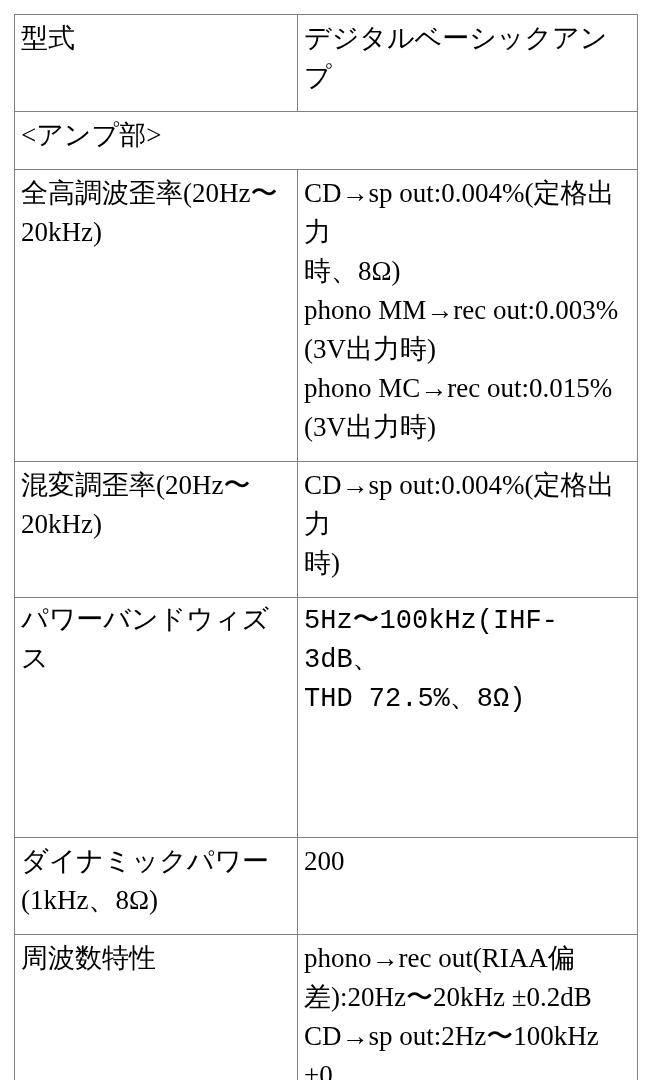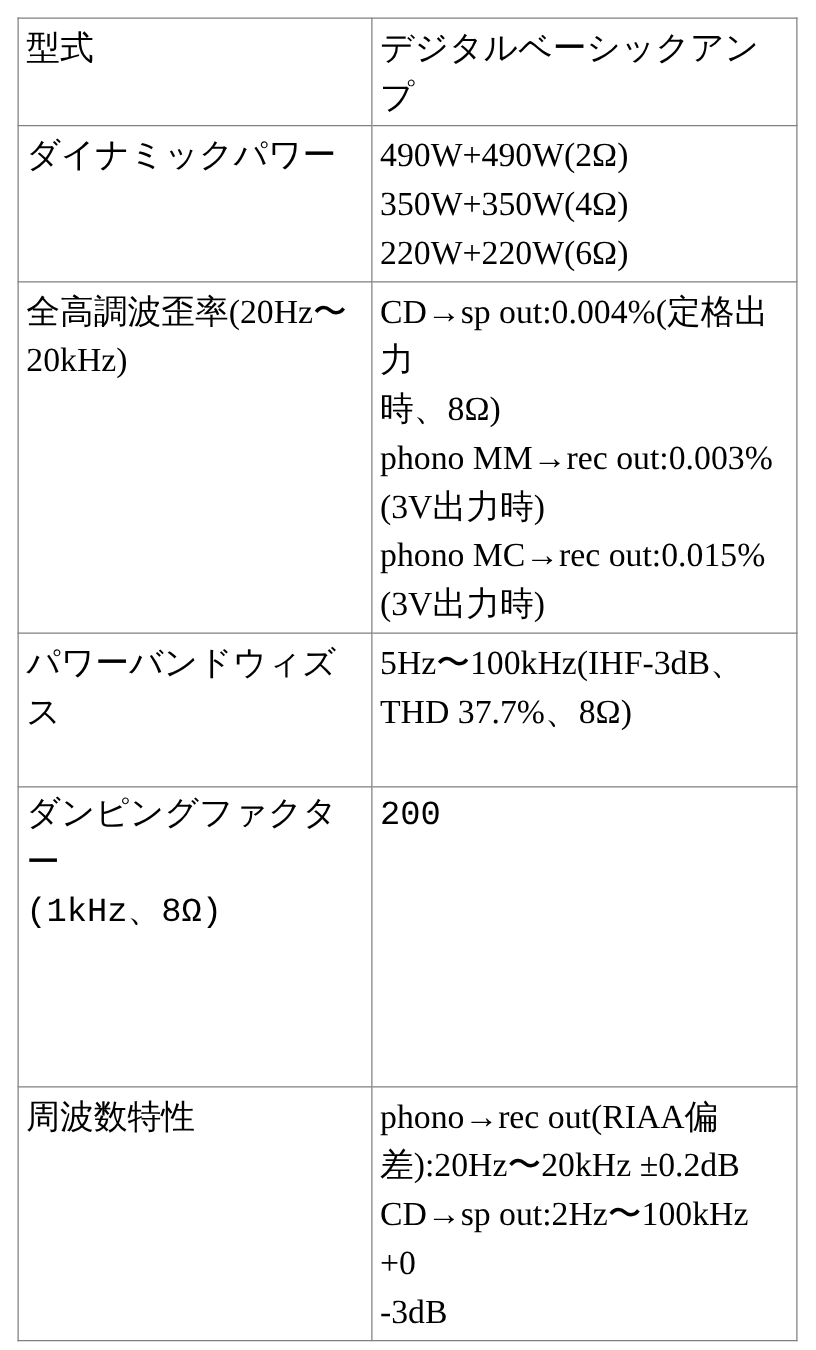--- a/index.html
+++ b/index.html
@@ -16,21 +16,21 @@
     width: 623px;
     margin: 14px 0 0 14px;
     font-family: "Liberation Serif", "DejaVu Serif", serif;
     font-size: 27px;
     line-height: 39px;
     color: #000000;
   }
   .spec-table td {
     border: 1px solid #808080;
     vertical-align: top;
-    padding: 4px 6px 3px 6px;
+    padding: 4px 6px 14px 6px;
     white-space: pre-line;
     overflow: hidden;
   }
   
   .spec-table tr:nth-child(1)  { height: 52px; }
   .spec-table tr:nth-child(2)  { height: 52px; }
   .spec-table tr:nth-child(3)  { height: 139px; }
   .spec-table tr:nth-child(4)  { height: 123px; }
   .spec-table tr:nth-child(5)  { height: 240px; font-family: Liberation Mono, monospace; }
   .spec-table tr:nth-child(6)  { height: 95px; }
@@ -46,42 +46,45 @@
   <colgroup>
     <col style="width:283px">
     <col style="width:340px">
   </colgroup>
   <tbody>
     <tr>
       <td>型式</td>
       <td>デジタルベーシックアンプ</td>
     </tr>
     <tr>
-      <td>ダイナミックパワー</td>
-      <td>490W+490W(2Ω)
-350W+350W(4Ω)
-220W+220W(6Ω)</td>
+      <td colspan="2">&lt;アンプ部&gt;</td>
     </tr>
     <tr>
       <td>全高調波歪率(20Hz〜
 20kHz)</td>
       <td>CD→sp out:0.004%(定格出力
 時、8Ω)
 phono MM→rec out:0.003%
 (3V出力時)
 phono MC→rec out:0.015%
 (3V出力時)</td>
     </tr>
     <tr>
+      <td>混変調歪率(20Hz〜
+20kHz)</td>
+      <td>CD→sp out:0.004%(定格出力
+時)</td>
+    </tr>
+    <tr>
       <td>パワーバンドウィズス</td>
       <td>5Hz〜100kHz(IHF-3dB、
-THD 37.7%、8Ω)</td>
+THD 72.5%、8Ω)</td>
     </tr>
     <tr>
-      <td>ダンピングファクター
+      <td>ダイナミックパワー
 (1kHz、8Ω)</td>
       <td>200</td>
     </tr>
     <tr>
       <td>周波数特性</td>
       <td>phono→rec out(RIAA偏
 差):20Hz〜20kHz ±0.2dB
 CD→sp out:2Hz〜100kHz +0
 -3dB</td>
     </tr>

